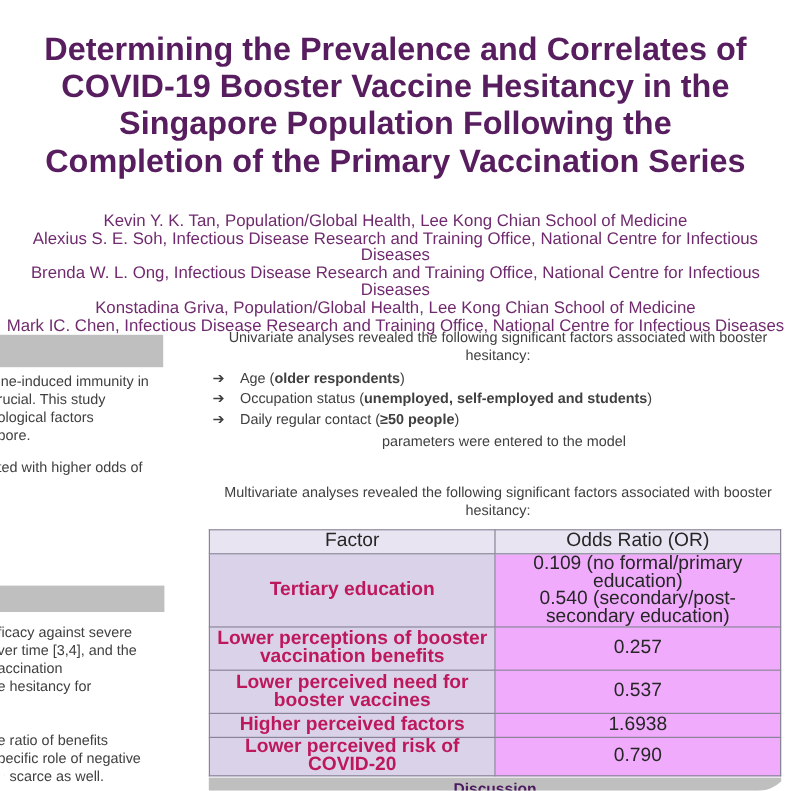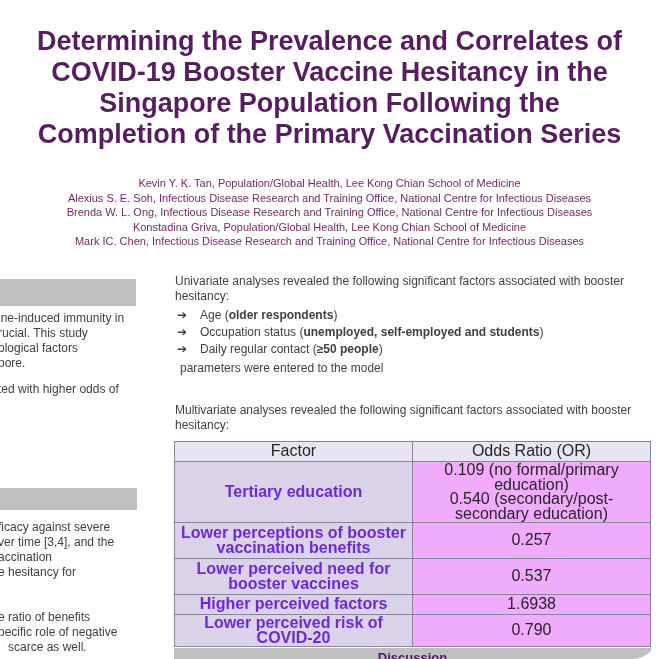--- a/index.html
+++ b/index.html
@@ -3,54 +3,54 @@
 <meta charset="utf-8">
 <style>
   html,body{margin:0;padding:0;background:#fff;}
   .page{position:relative;width:659px;height:659px;overflow:hidden;background:#ffffff;
         font-family:"Liberation Sans", sans-serif;color:#404040;border-radius:27px;}
 
   
   .title{position:absolute;top:26px;left:0;width:659px;text-align:center;
          font-weight:bold;font-size:27px;line-height:31px;color:#571d5f;}
   .authors{position:absolute;top:176px;left:0;width:659px;text-align:center;
-           font-size:11px;line-height:14.6px;color:#702a6e;}
+           font-size:14px;line-height:14.6px;color:#702a6e;}
 
   
   .bar{position:absolute;background:#bfbfbf;}
   .bar1{left:0;top:279px;width:136px;height:27px;}
   .bar2{left:0;top:488px;width:137px;height:22px;}
 
   
   .fragblock{position:absolute;left:-2px;font-size:12px;line-height:15px;color:#404040;}
   .lc1{top:311px;}
   .lc2{top:520px;}
   .lc3{top:610px;}
   .frag{white-space:nowrap;}
   .gap12{margin-top:11px;}
 
   
   .main-para{position:absolute;left:175px;width:480px;font-size:12px;line-height:15px;color:#404040;}
-  .main-para .pline{white-space:nowrap;}
+  .main-para .pline{white-space:nowrap;text-align:center;}
   .p-univ{top:274px;}
   .p-how{top:361px;padding-left:5px;}
   .p-multi{top:403px;}
 
   .bullets{position:absolute;left:177px;top:306px;font-size:12px;color:#404040;}
   .bullet{display:flex;align-items:center;height:17px;white-space:nowrap;}
   .bullet .arrow{width:23px;font-size:12px;color:#3f3f3f;}
   .bullet b{font-weight:bold;}
 
   
   table.results{position:absolute;left:174px;top:441px;width:477px;border-collapse:collapse;
                 table-layout:fixed;font-size:16px;color:#262626;}
   table.results td{border:1px solid #8a8499;text-align:center;vertical-align:middle;
                    padding:1px 4px;line-height:14.5px;}
   table.results .hdr td{background:#e8e4f1;height:17px;}
-  table.results td.factor{background:#d9d2e8;font-weight:bold;color:#6d28d9;width:49.3%;}
+  table.results td.factor{background:#d9d2e8;font-weight:bold;color:#be185d;width:49.3%;}
   table.results td.orcell{background:#f0abfc;}
   .rh1{height:31px;} .rh2{height:33px;} .rh3{height:33px;} .rh4{height:17px;} .rh5{height:17px;}
 
   
   .discussion-bar{position:absolute;left:174px;top:648px;width:477px;height:24px;
                   background:#bfbfbf;text-align:center;box-sizing:border-box;padding-top:2px;
                   font-weight:bold;font-size:13px;color:#4c1a5f;}
 </style>
 </head>
 <body>

